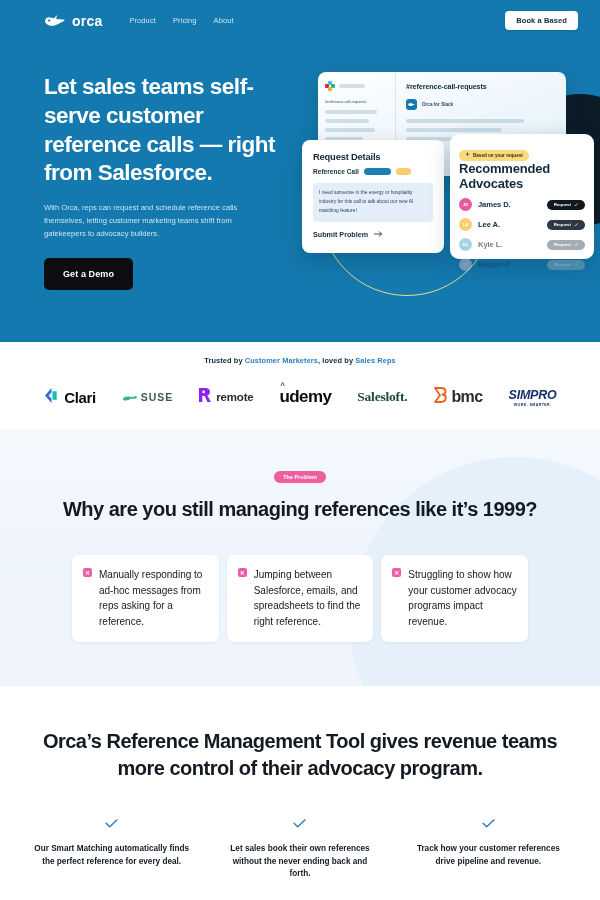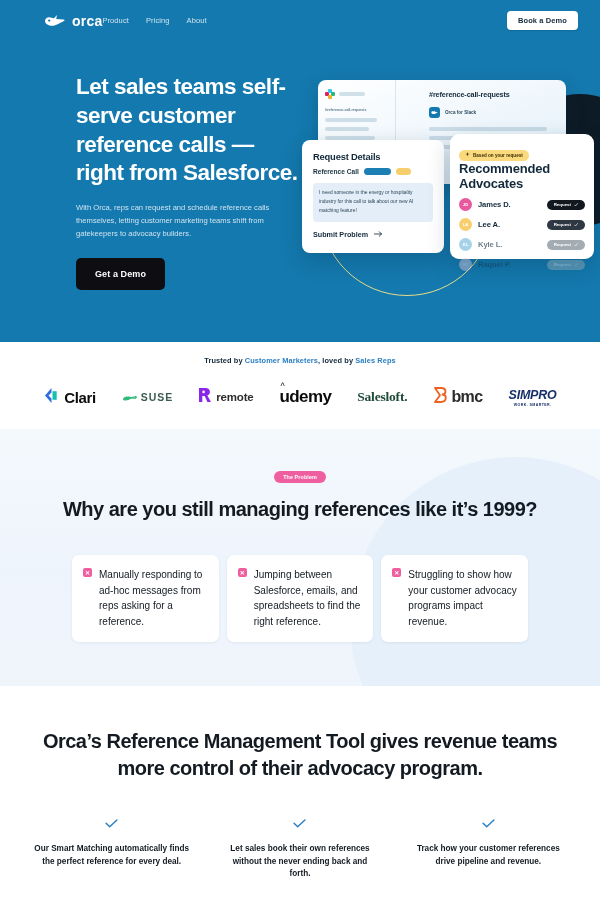--- a/index.html
+++ b/index.html
@@ -26,35 +26,35 @@
     padding:0 22px 0 44px;
     position:relative;
     z-index:6;
     margin-top:6px;
   }
   .brand { display:flex; align-items:center; gap:6px;justify-content:space-between; }
   .brand-mark { width:22px; height:14px; position:relative; display:block; }
   .brand-name {
     color:#fff; font-size:14px; font-weight:600; letter-spacing:.2px;
   }
-  .nav-links { display:flex; gap:17px; }
+  .nav-links { display:flex; gap:17px; margin-left:27px; }
   .nav-link {
     color:#cfe4f0; font-size:7.5px; font-weight:500; letter-spacing:.1px;
     cursor:pointer; text-decoration:none;
   }
   .nav-cta {
     margin-left:auto;
     background:#fff; color:#12293b;
     font-size:7.5px; font-weight:600;
     padding:5px 11px; border-radius:4px; border:none;
     cursor:pointer; letter-spacing:.1px;
     box-shadow:0 1px 2px rgba(0,0,0,.12);
   }
 
-  .hero-body { position:relative; padding:38px 0 0 60px; width:290px; z-index:5;margin-left:16px; }
+  .hero-body { position:relative; padding:38px 0 0 44px; width:290px; z-index:5; }
   .hero-title {
     color:#fff;
     font-size:22.5px;
     line-height:1.28;
     font-weight:700;
     letter-spacing:-.5px;
     max-width:262px;
   }
   .hero-sub {
     color:#cfe3f0;
@@ -76,25 +76,24 @@
   .art { position:absolute; left:300px; top:72px; width:300px; height:210px; z-index:2; }
   .art-dark-circle {
     position:absolute; right:-46px; top:22px; width:132px; height:132px;
     background:#0d1b26; border-radius:50%;
   }
   .art-ring {
     position:absolute; left:20px; top:50px; width:174px; height:174px;
     border:1.6px solid #e6dc8a; border-radius:50%;
   }
   .slack-card {
-    position:absolute; left:18px; top:8px; width:248px; height:104px;
+    position:absolute; left:18px; top:0; width:248px; height:104px;
     background:linear-gradient(160deg,#ffffff 0%,#eaf4fb 68%,#d3e9f6 100%);
     border-radius:8px; display:flex; overflow:hidden;
     box-shadow:0 7px 20px rgba(6,40,62,.22);
-    gap:23px;
   }
   .slack-side { width:78px; padding:9px 7px; border-right:1px solid rgba(150,185,205,.32); }
   .slack-ws { display:flex; align-items:center; gap:4px; margin-bottom:9px; }
   .slack-logo { width:10px; height:10px; position:relative; flex:none; }
   .slack-logo i { position:absolute; width:4px; height:4px; border-radius:1px; display:block; }
   .sl-a { background:#e01e5a; left:0; top:3px; }
   .sl-b { background:#36c5f0; left:3px; top:0; }
   .sl-c { background:#2eb67d; left:6px; top:3px; }
   .sl-d { background:#ecb22e; left:3px; top:6px; }
   .ph { background:rgba(140,175,198,.38); border-radius:2px; height:4px; display:block; }
@@ -231,21 +230,21 @@
             <circle cx="5.2" cy="6.6" r="1.15" fill="#1479ae"></circle>
           </svg>
         </span>
         <span class="brand-name">orca</span>
       </div>
       <div class="nav-links">
         <a class="nav-link">Product</a>
         <a class="nav-link">Pricing</a>
         <a class="nav-link">About</a>
       </div>
-      <button class="nav-cta">Book a Demo</button>
+      <button class="nav-cta">Book a Based</button>
     </nav>
 
     <div class="hero-body">
       <h1 class="hero-title">Let sales teams self-serve customer reference calls — right from Salesforce.</h1>
       <p class="hero-sub">With Orca, reps can request and schedule reference calls themselves, letting customer marketing teams shift from gatekeepers to advocacy builders.</p>
       <button class="hero-btn">Get a Demo</button>
     </div>
 
     <div class="art">
       <div class="art-dark-circle"></div>

